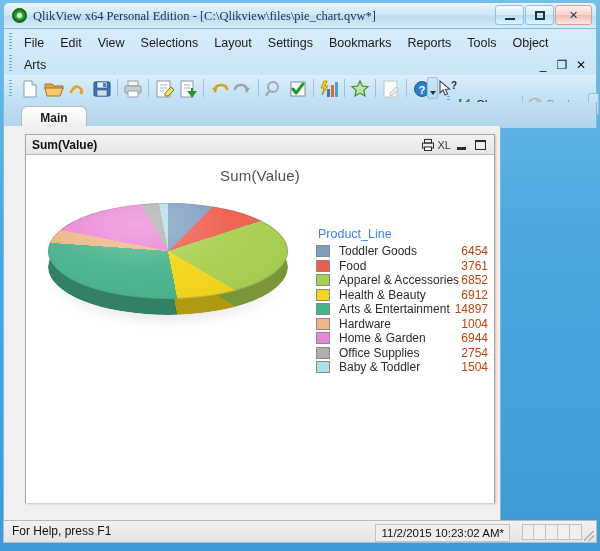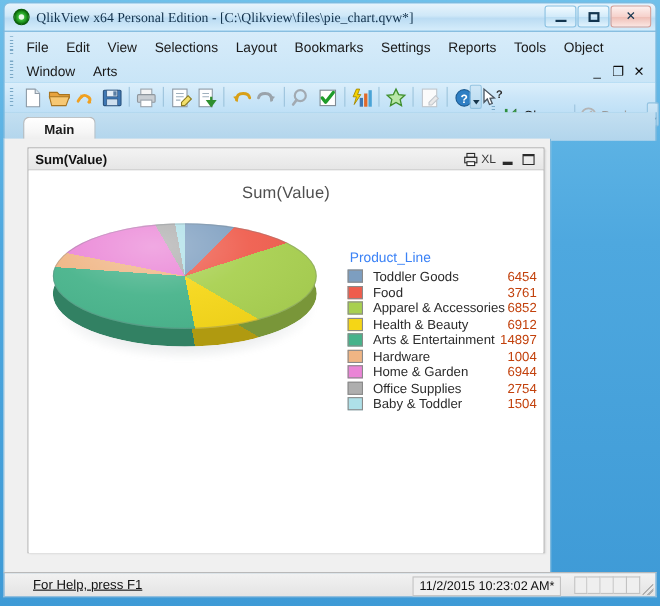--- a/index.html
+++ b/index.html
@@ -213,21 +213,21 @@
   }
 
   
   .statusbar{
     position:absolute;left:3px;top:520px;width:594px;height:23px;
     background:linear-gradient(180deg,#f2f2f2 0%,#e4e4e4 100%);
     border:1px solid #9ec4de;border-top:1px solid #b9b9b9;
     box-sizing:border-box;
   }
   .status-left{
-    position:absolute;left:26px;top:0;height:21px;line-height:21px;font-size:12px;color:#111;text-decoration:underline;
+    position:absolute;left:8px;top:0;height:21px;line-height:21px;font-size:12px;color:#111;
   }
   .status-time{
     position:absolute;right:86px;top:3px;height:16px;line-height:16px;
     padding:0 5px;font-size:11.5px;color:#111;
     border:1px solid #c2c2c2;background:#efefef;white-space:nowrap;
   }
   .status-cells{position:absolute;right:14px;top:3px;height:16px;}
   .status-cell{float:left;width:12px;height:16px;border:1px solid #c2c2c2;border-left:none;background:#efefef;box-sizing:border-box;}
   .status-cell:first-child{border-left:1px solid #c2c2c2;}
   .status-grip{
@@ -263,29 +263,28 @@
   <div class="menubar">
     <div class="gripper"></div>
     <div class="gripper g2"></div>
 
     <div class="menu-row r1">
       <div class="menu-item">File</div>
       <div class="menu-item">Edit</div>
       <div class="menu-item">View</div>
       <div class="menu-item">Selections</div>
       <div class="menu-item">Layout</div>
+      <div class="menu-item">Settings</div>
       <div class="menu-item">Bookmarks</div>
-      <div class="menu-item">Settings</div>
       <div class="menu-item">Reports</div>
       <div class="menu-item">Tools</div>
       <div class="menu-item">Object</div>
     </div>
 
     <div class="menu-row r2">
-      <div class="menu-item">Window</div>
       <div class="menu-item">Arts</div>
     </div>
 
     <div class="mdi-btns">
       <div class="mdi-btn">_</div>
       <div class="mdi-btn">❐</div>
       <div class="mdi-btn">✕</div>
     </div>
   </div>
 

